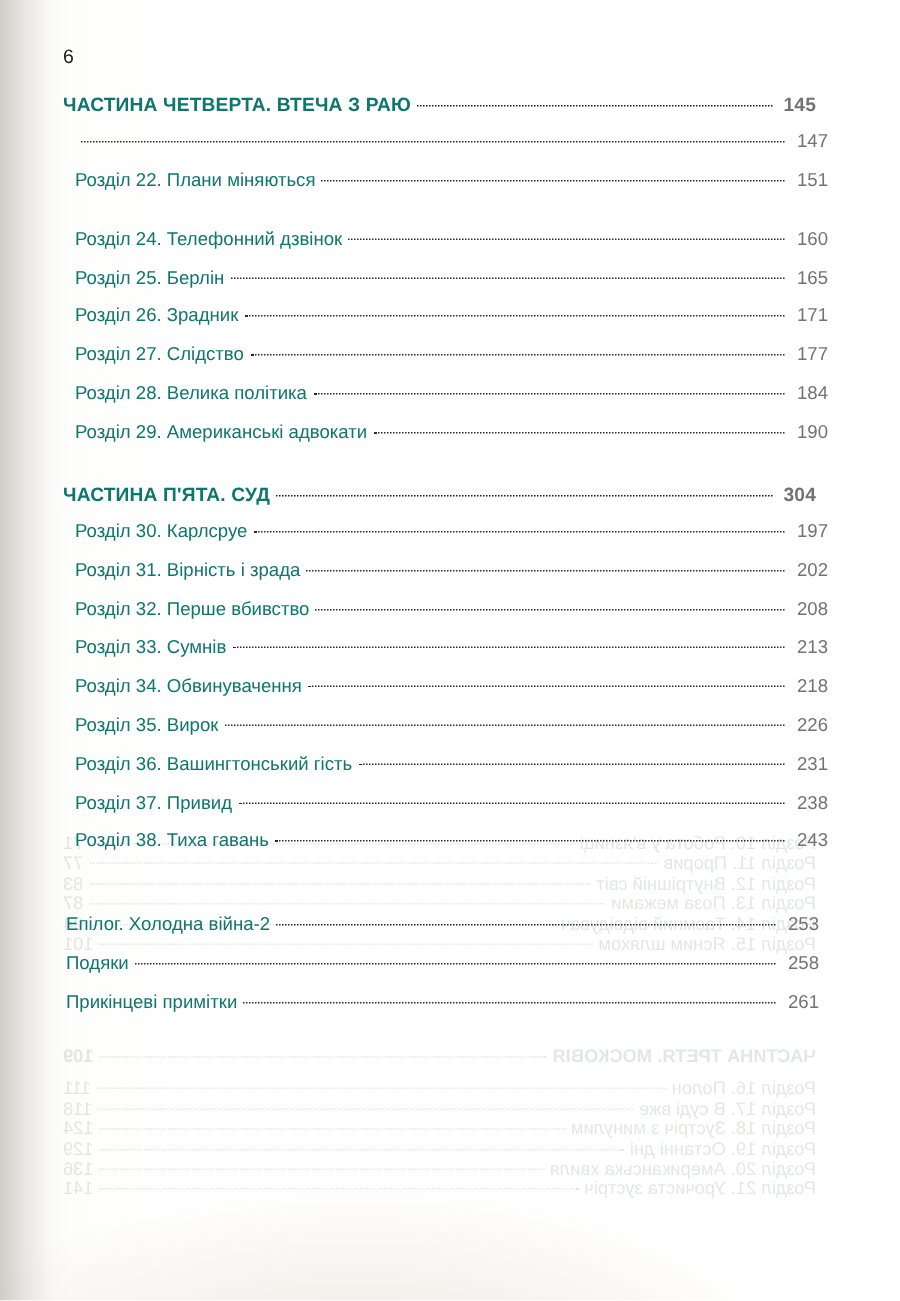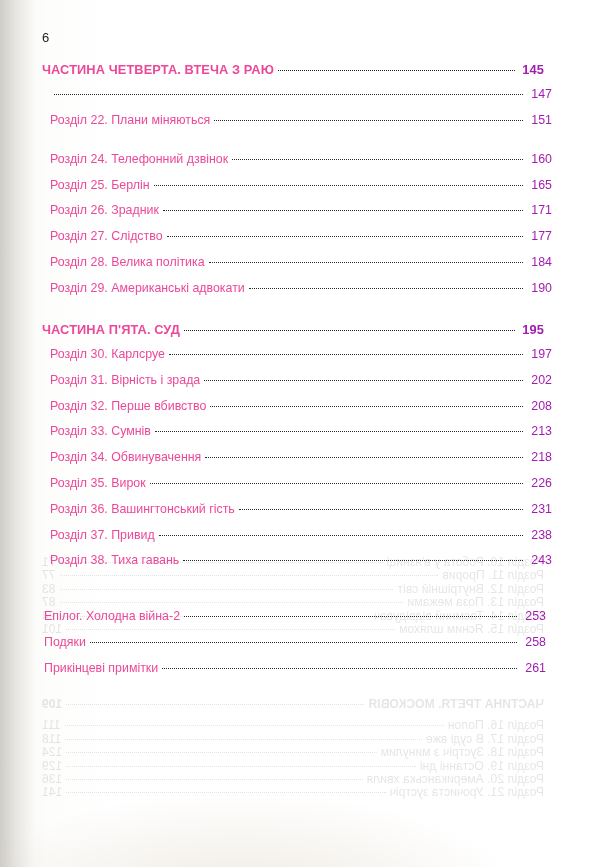--- a/index.html
+++ b/index.html
@@ -74,37 +74,37 @@
   .entry {
     display: flex;
     align-items: baseline;
     width: 100%;
     line-height: 1.0;
   }
 
   .entry .label {
     white-space: nowrap;
     font-size: 12.4px;
-    color: #ec4899;
+    color: #0f766e;
   }
 
   .entry .dots {
     flex: 1 1 auto;
     margin: 0 3px 0 4px;
     position: relative;
     top: -3px;
     border-bottom: 1px dotted #2a2a2a;
     height: 1px;
     min-width: 8px;
   }
 
   .entry .page-num {
     white-space: nowrap;
     font-size: 12.4px;
-    color: #a21caf;
+    color: #737373;
     text-align: right;
     min-width: 26px;
   }
 
   
   .entry.part .label,
   .entry.part .page-num {
     font-weight: bold;
     font-size: 12.8px;
     letter-spacing: 0.1px;
@@ -292,21 +292,21 @@
         <span class="page-num">190</span>
       </div>
     </div>
 
     <div class="gap-section"></div>
 
     <div class="toc-block">
       <div class="entry part">
         <span class="label">ЧАСТИНА П'ЯТА. СУД</span>
         <span class="dots"></span>
-        <span class="page-num">195</span>
+        <span class="page-num">304</span>
       </div>
       <div class="gap-part"></div>
 
       <div class="entry chapter">
         <span class="label">Розділ 30. Карлсруе</span>
         <span class="dots"></span>
         <span class="page-num">197</span>
       </div>
       <div class="row-gap"></div>
       <div class="entry chapter">

